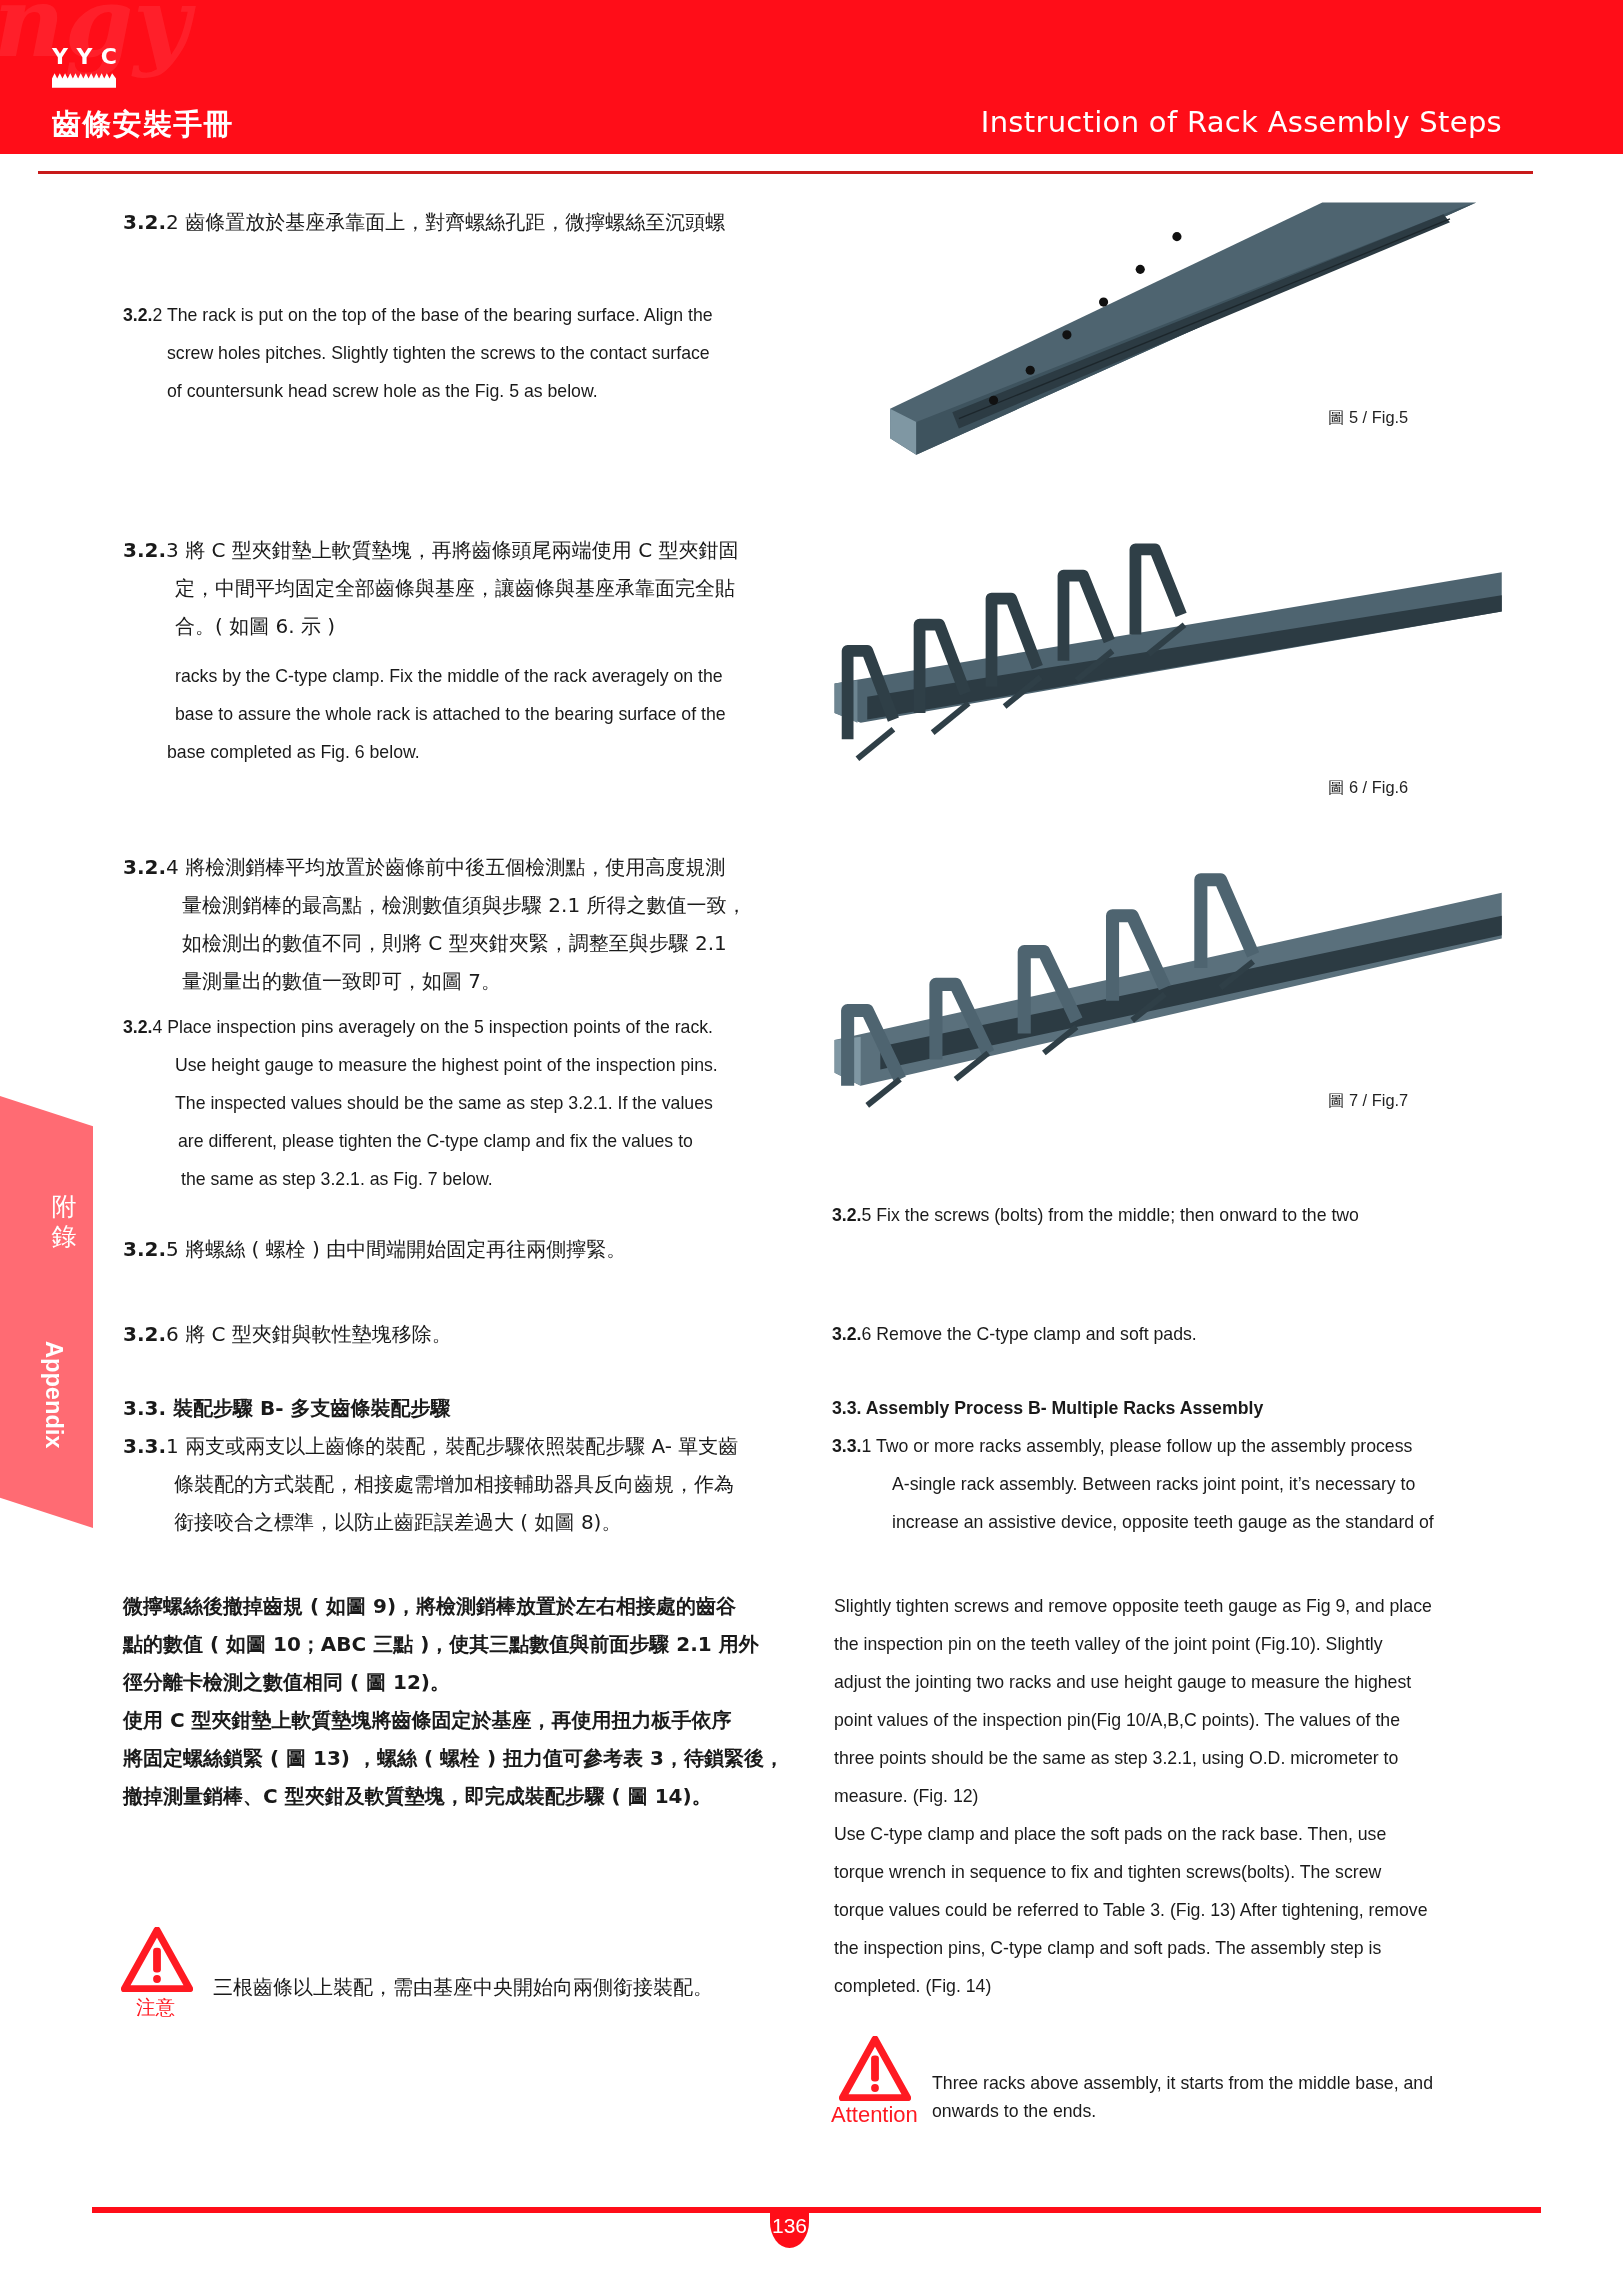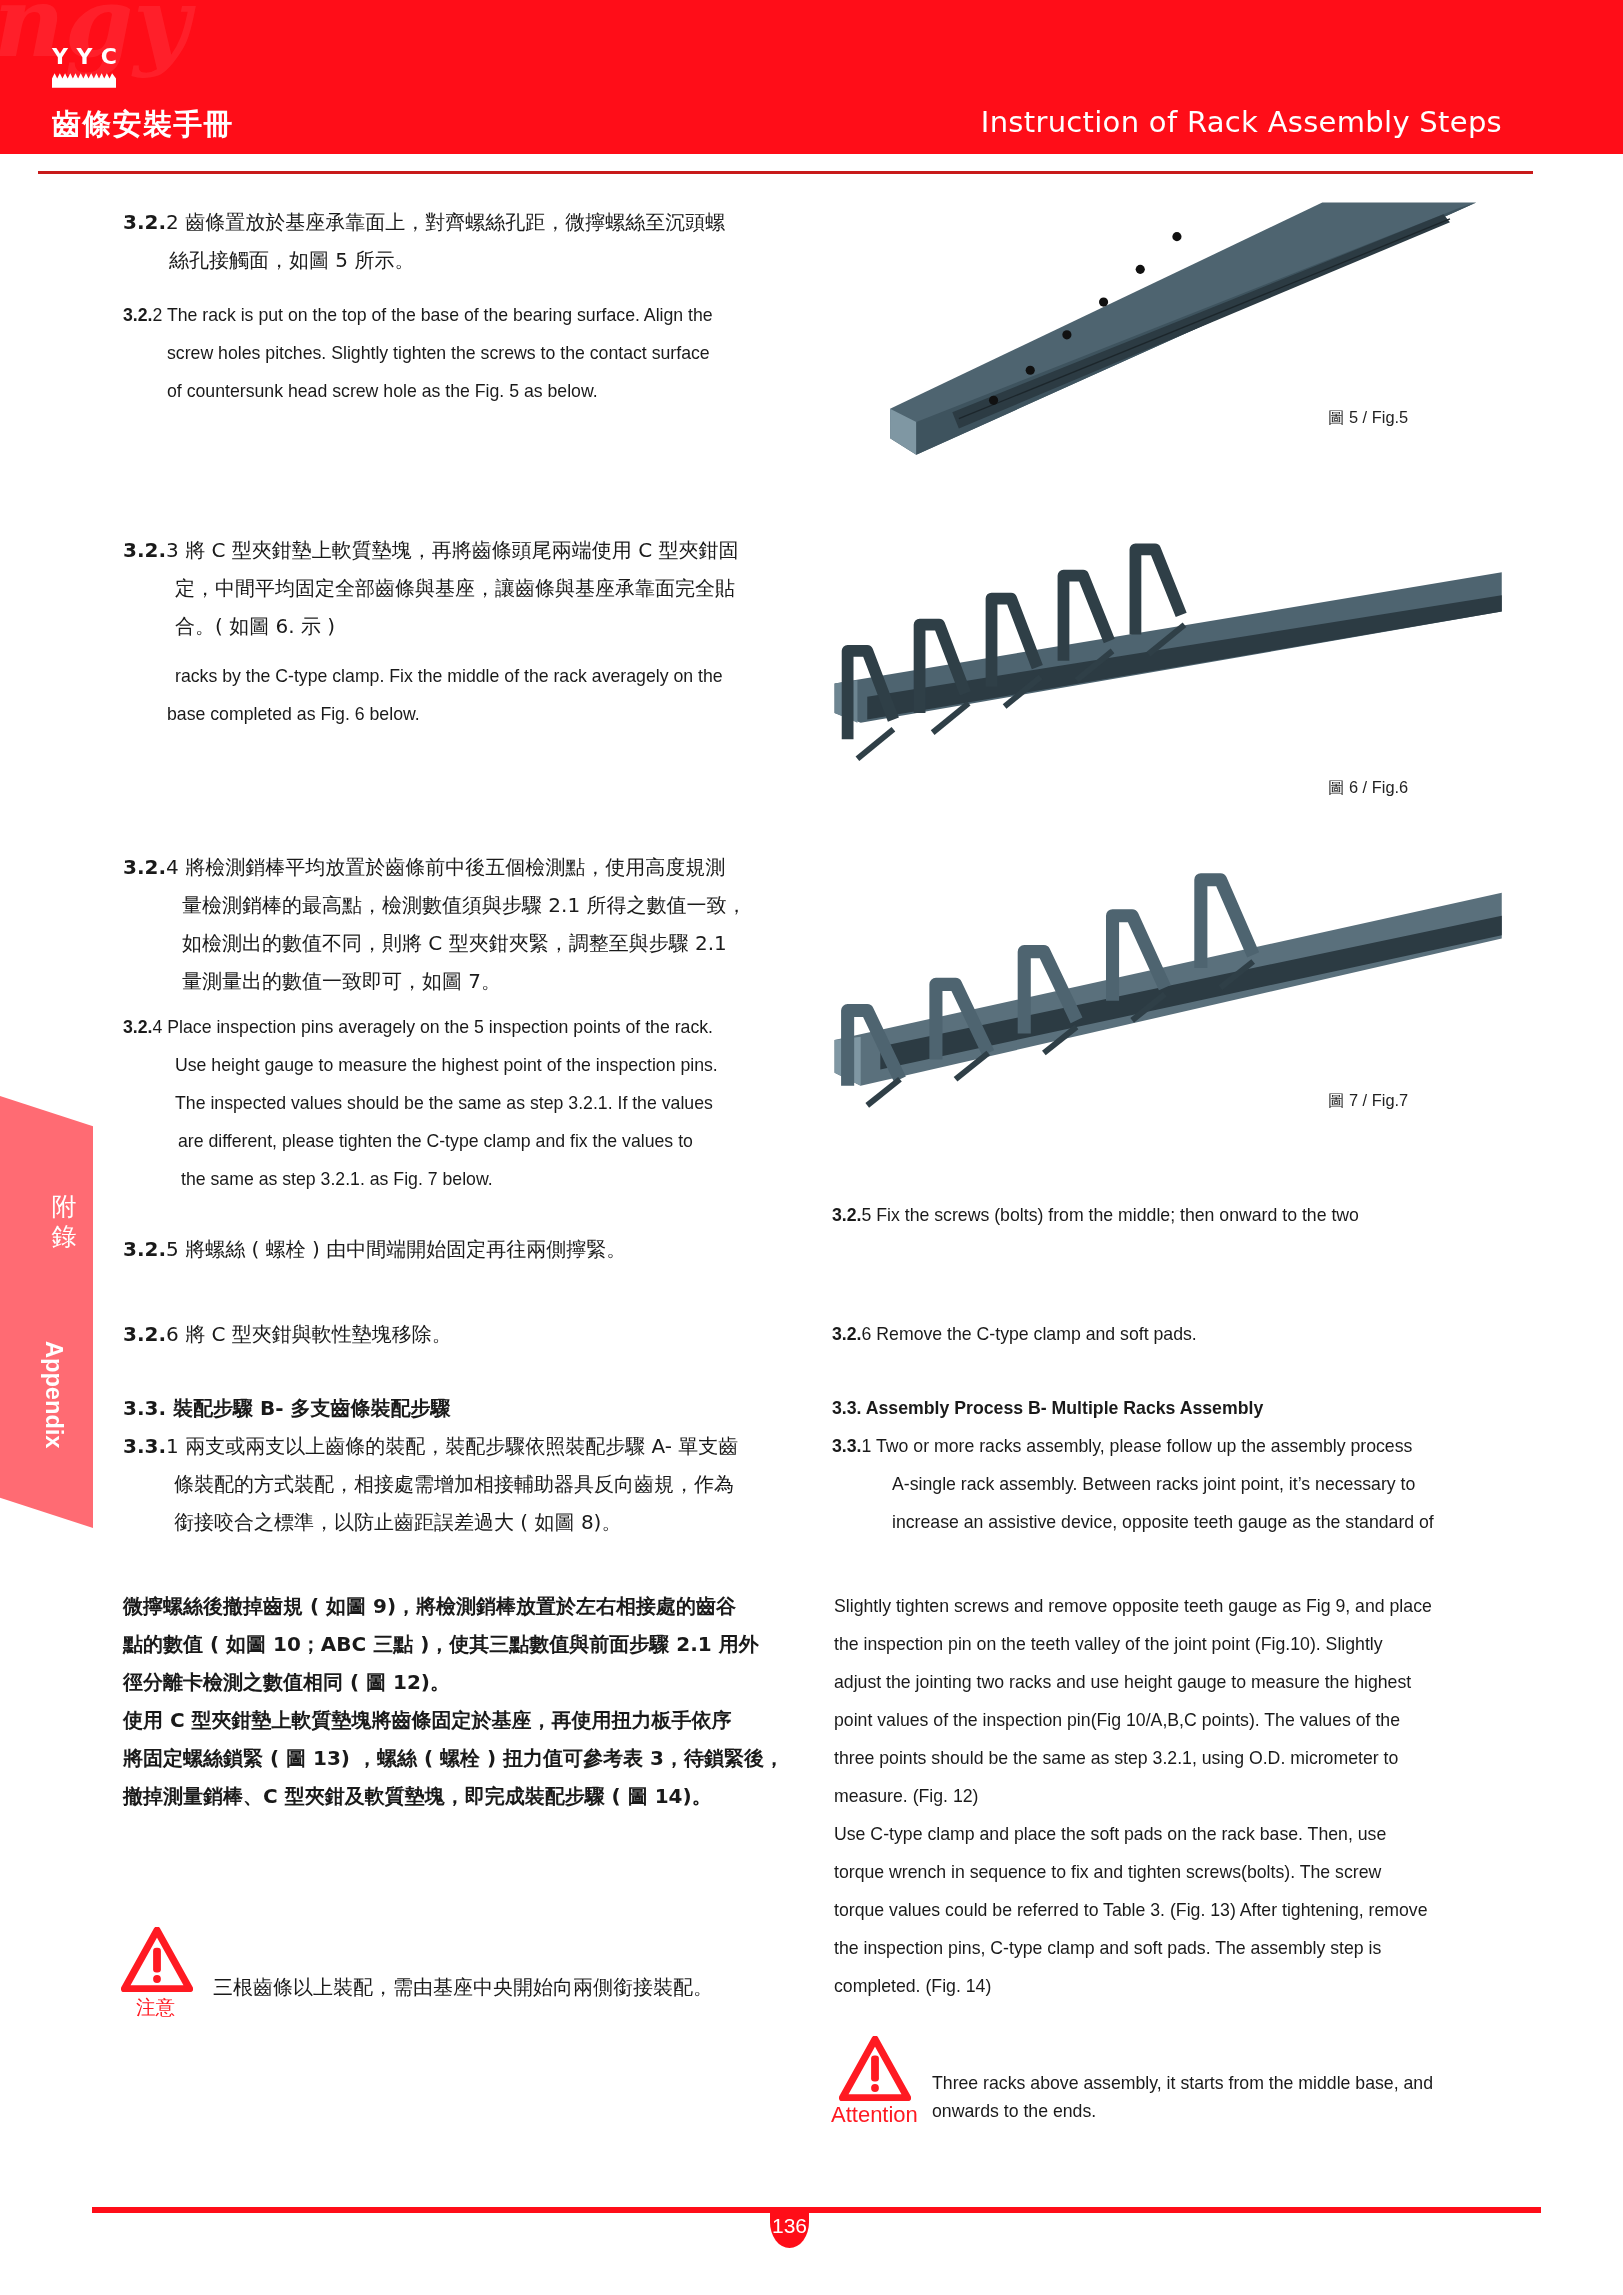--- a/index.html
+++ b/index.html
@@ -68,21 +68,20 @@
   <div class="header-title-en">Instruction of Rack Assembly Steps</div>
 </div>
 <div class="header-rule"></div>
 
 <div class="side-tab"></div>
 <div class="side-tab-zh">附錄</div>
 <div class="side-tab-en">Appendix</div>
 
 <div class="block zh" style="left:123px; top:203px;">
   <span class="line"><span class="num">3.2.</span><span>2</span> <span>齒條置放於基座承靠面上，對齊螺絲孔距，微擰螺絲至沉頭螺</span></span>
-  <span class="line indent">絲孔接觸面，如圖 5 所示。</span>
 </div>
 <div class="block en" style="left:123px; top:296px;">
   <span class="line"><span class="num">3.2.</span><span>2</span> <span>The rack is put on the top of the base of the bearing surface. Align the</span></span>
   <span class="line" style="padding-left:44px;">screw holes pitches. Slightly tighten the screws to the contact surface</span>
   <span class="line" style="padding-left:44px;">of countersunk head screw hole as the Fig. 5 as below.</span>
 </div>
 
 <svg class="figure" style="left:877px; top:196px;" width="609" height="262" viewBox="0 0 930 400">
   <polygon points="20,325 680,10 915,10 60,395 20,370" fill="#4e6470"></polygon>
   <polygon points="20,325 60,345 60,395 20,370" fill="#7f97a3"></polygon>
@@ -105,20 +104,21 @@
   <span>Fig.5</span>
 </div>
 
 <div class="block zh" style="left:123px; top:531px;">
   <span class="line"><span class="num">3.2.</span><span>3</span> <span>將 C 型夾鉗墊上軟質墊塊，再將齒條頭尾兩端使用 C 型夾鉗固</span></span>
   <span class="line indent2">定，中間平均固定全部齒條與基座，讓齒條與基座承靠面完全貼</span>
   <span class="line indent2">合。( 如圖 6. 示 )</span>
 </div>
 <div class="block en" style="left:123px; top:657px;">
   <span class="line indent2">racks by the C-type clamp. Fix the middle of the rack averagely on the</span>
+  <span class="line indent2">base to assure the whole rack is attached to the bearing surface of the</span>
   <span class="line" style="padding-left:44px;">base completed as Fig. 6 below.</span>
 </div>
 
 <svg class="figure" style="left:828px; top:497px;" width="677" height="275" viewBox="0 0 1035 420">
   <polygon points="10,285 1030,115 1030,175 50,345 10,330" fill="#4e6470"></polygon>
   <polygon points="10,285 45,280 45,345 10,330" fill="#6d8591"></polygon>
   <polygon points="60,305 1030,150 1030,175 60,340" fill="#2c3b43"></polygon>
   <g fill="none" stroke="#2f3f47" stroke-width="18" stroke-linejoin="round">
     <path d="M30,370 L30,235 L60,235 L100,340"></path>
     <path d="M140,330 L140,195 L170,195 L210,300"></path>

